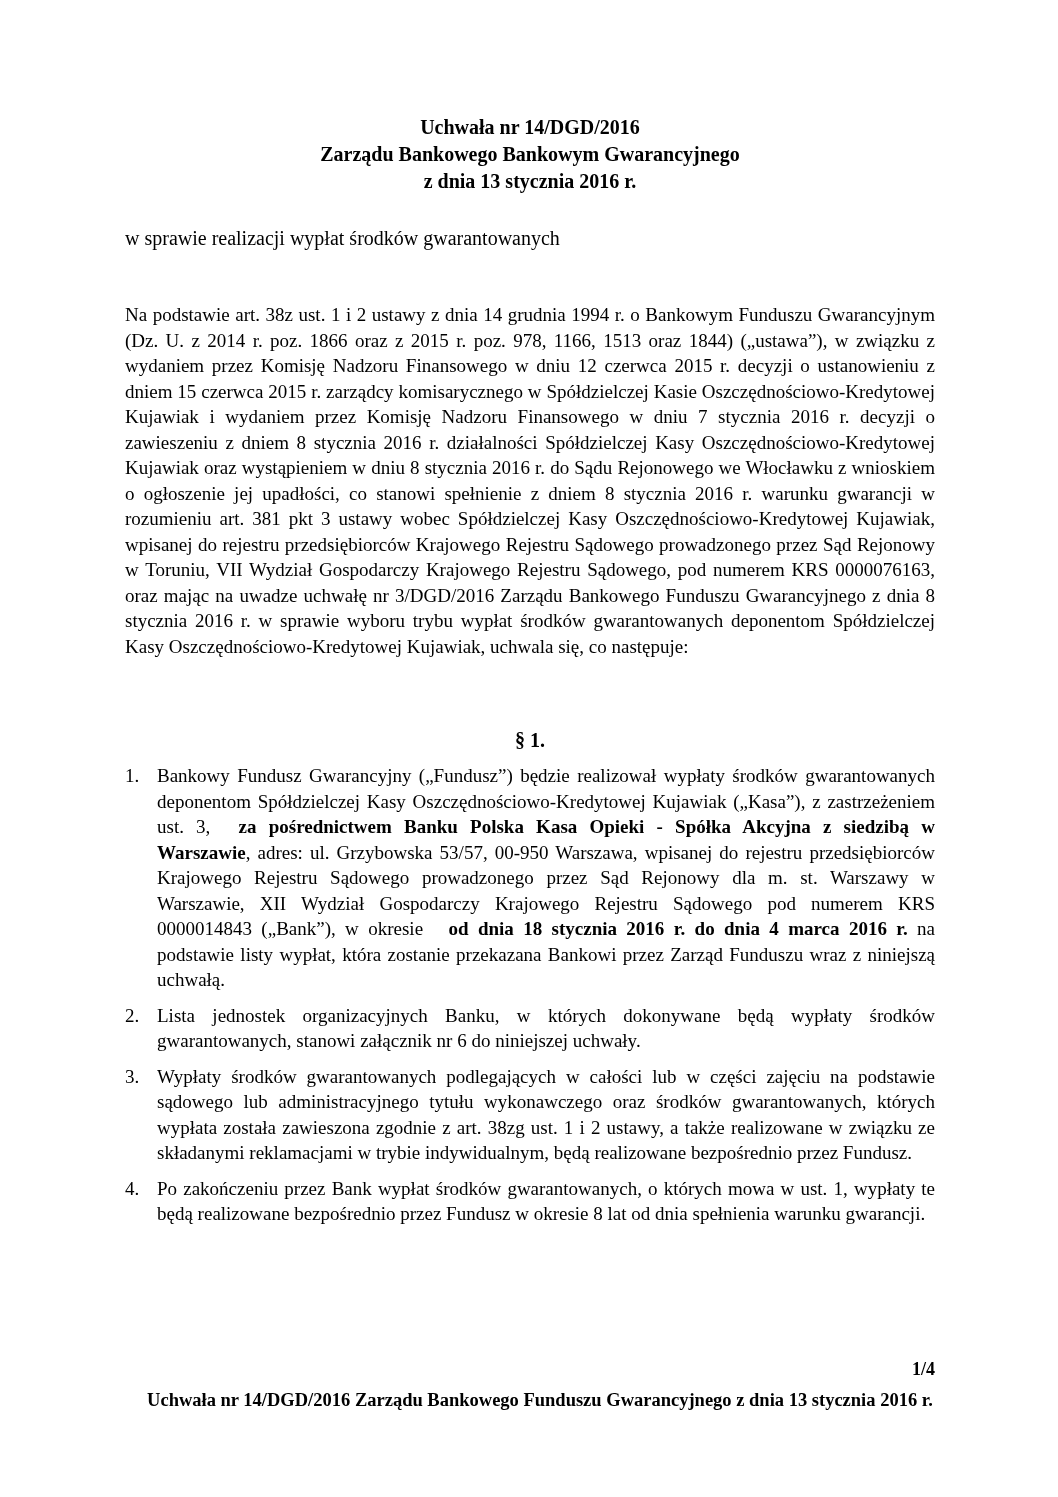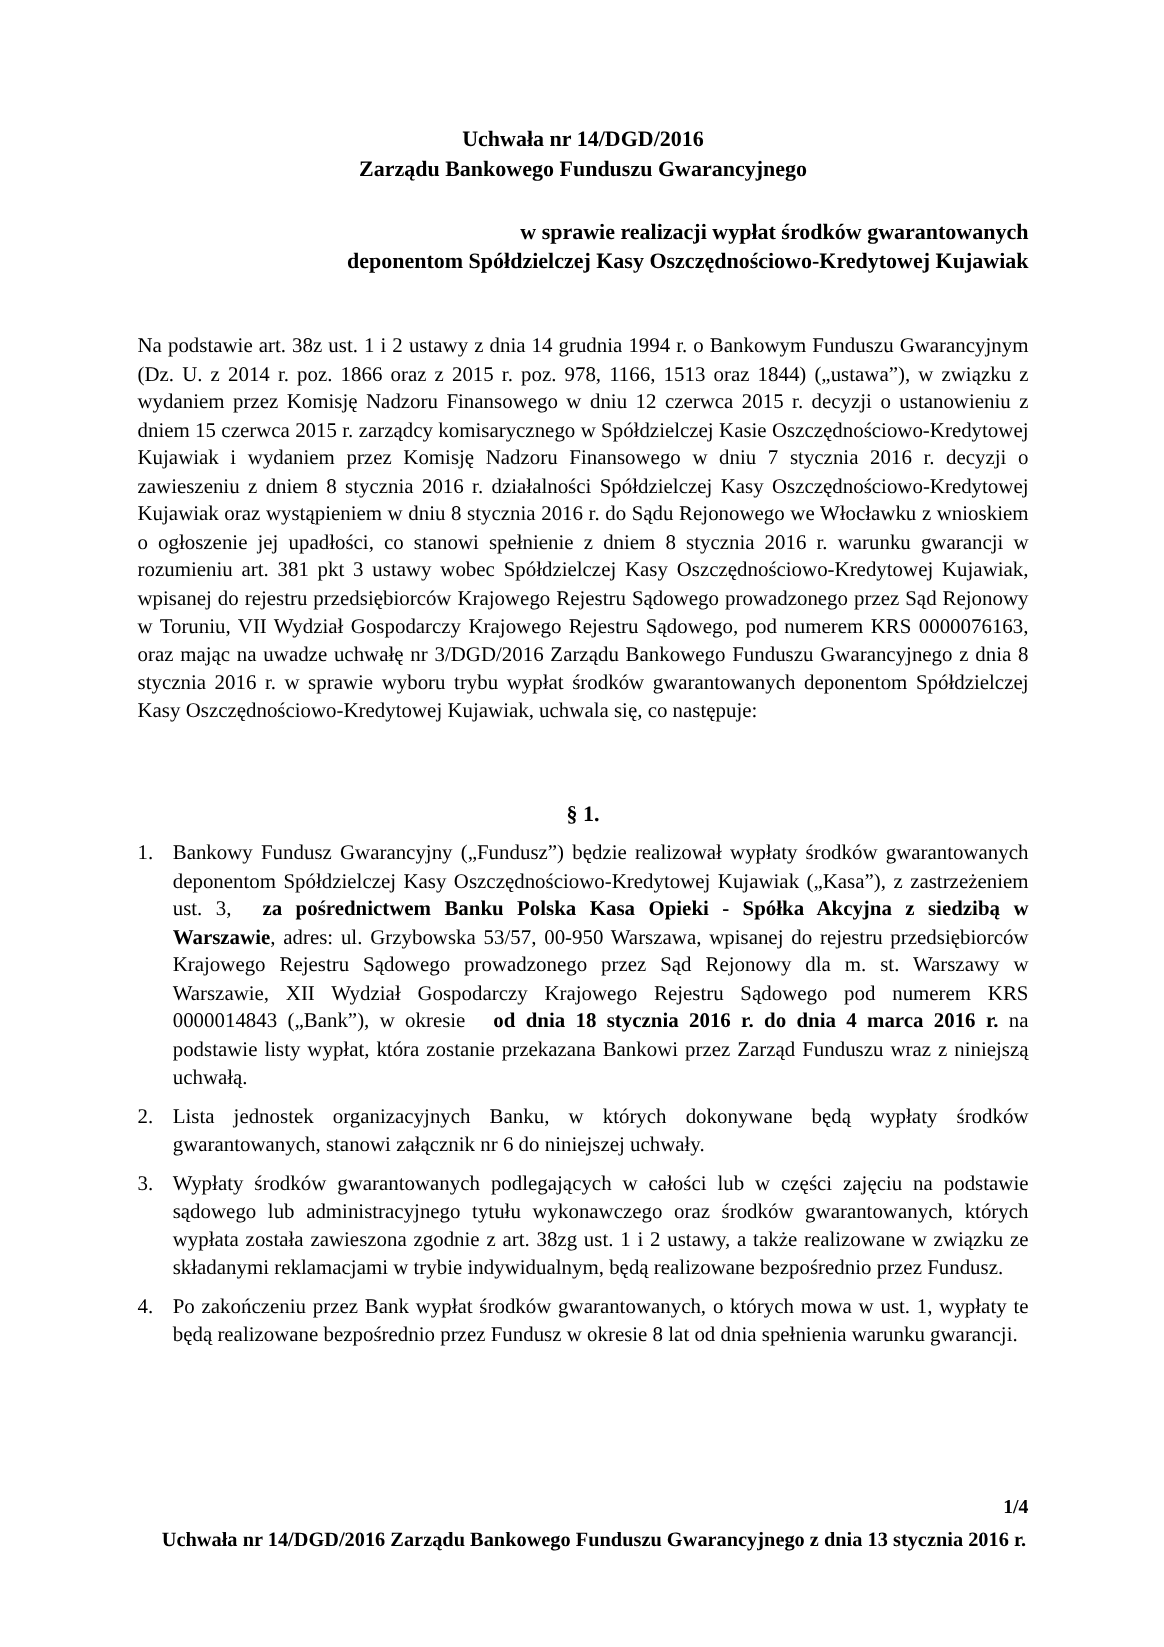--- a/index.html
+++ b/index.html
@@ -24,22 +24,22 @@
   }
   .title-block {
     margin-top: 114px;
     text-align: center;
     font-weight: bold;
     font-size: 20px;
     line-height: 27px;
   }
   .subject-block {
     margin-top: 30px;
-    text-align: right;
-    font-weight: bold;
+    text-align: left;
+    font-weight: normal;
     font-size: 20px;
     line-height: 27px;
   }
   .preamble {
     margin-top: 50px;
     font-size: 19px;
     line-height: 25.5px;
     text-align: justify;
   }
   .section-heading {
@@ -88,26 +88,26 @@
   }
 </style>
 </head>
 <body>
 
 <div class="page">
   <div class="content">
 
     <div class="title-block">
       <div>Uchwała nr 14/DGD/2016</div>
-      <div>Zarządu Bankowego Funduszu Gwarancyjnego</div>
+      <div>Zarządu Bankowego Bankowym Gwarancyjnego</div>
+      <div>z dnia 13 stycznia 2016 r.</div>
     </div>
 
     <div class="subject-block">
       <div>w sprawie realizacji wypłat środków gwarantowanych</div>
-      <div>deponentom Spółdzielczej Kasy Oszczędnościowo-Kredytowej Kujawiak</div>
     </div>
 
     <p class="preamble">Na podstawie art. 38z ust. 1 i 2 ustawy z dnia 14 grudnia 1994 r. o Bankowym Funduszu Gwarancyjnym (Dz. U. z 2014 r. poz. 1866 oraz z 2015 r. poz. 978, 1166, 1513 oraz 1844) („ustawa”), w związku z wydaniem przez Komisję Nadzoru Finansowego w dniu 12 czerwca 2015 r. decyzji o ustanowieniu z dniem 15 czerwca 2015 r. zarządcy komisarycznego w Spółdzielczej Kasie Oszczędnościowo-Kredytowej Kujawiak i wydaniem przez Komisję Nadzoru Finansowego w dniu 7 stycznia 2016 r. decyzji o zawieszeniu z dniem 8 stycznia 2016 r. działalności Spółdzielczej Kasy Oszczędnościowo-Kredytowej Kujawiak oraz wystąpieniem w dniu 8 stycznia 2016 r. do Sądu Rejonowego we Włocławku z wnioskiem o ogłoszenie jej upadłości, co stanowi spełnienie z dniem 8 stycznia 2016 r. warunku gwarancji w rozumieniu art. 381 pkt 3 ustawy wobec Spółdzielczej Kasy Oszczędnościowo-Kredytowej Kujawiak, wpisanej do rejestru przedsiębiorców Krajowego Rejestru Sądowego prowadzonego przez Sąd Rejonowy w Toruniu, VII Wydział Gospodarczy Krajowego Rejestru Sądowego, pod numerem KRS 0000076163, oraz mając na uwadze uchwałę nr 3/DGD/2016 Zarządu Bankowego Funduszu Gwarancyjnego z dnia 8 stycznia 2016 r. w sprawie wyboru trybu wypłat środków gwarantowanych deponentom Spółdzielczej Kasy Oszczędnościowo-Kredytowej Kujawiak, uchwala się, co następuje:</p>
 
     <div class="section-heading">§ 1.</div>
 
     <div class="ordered-list">
 
       <div class="list-item">
         <span class="num">1.</span>

